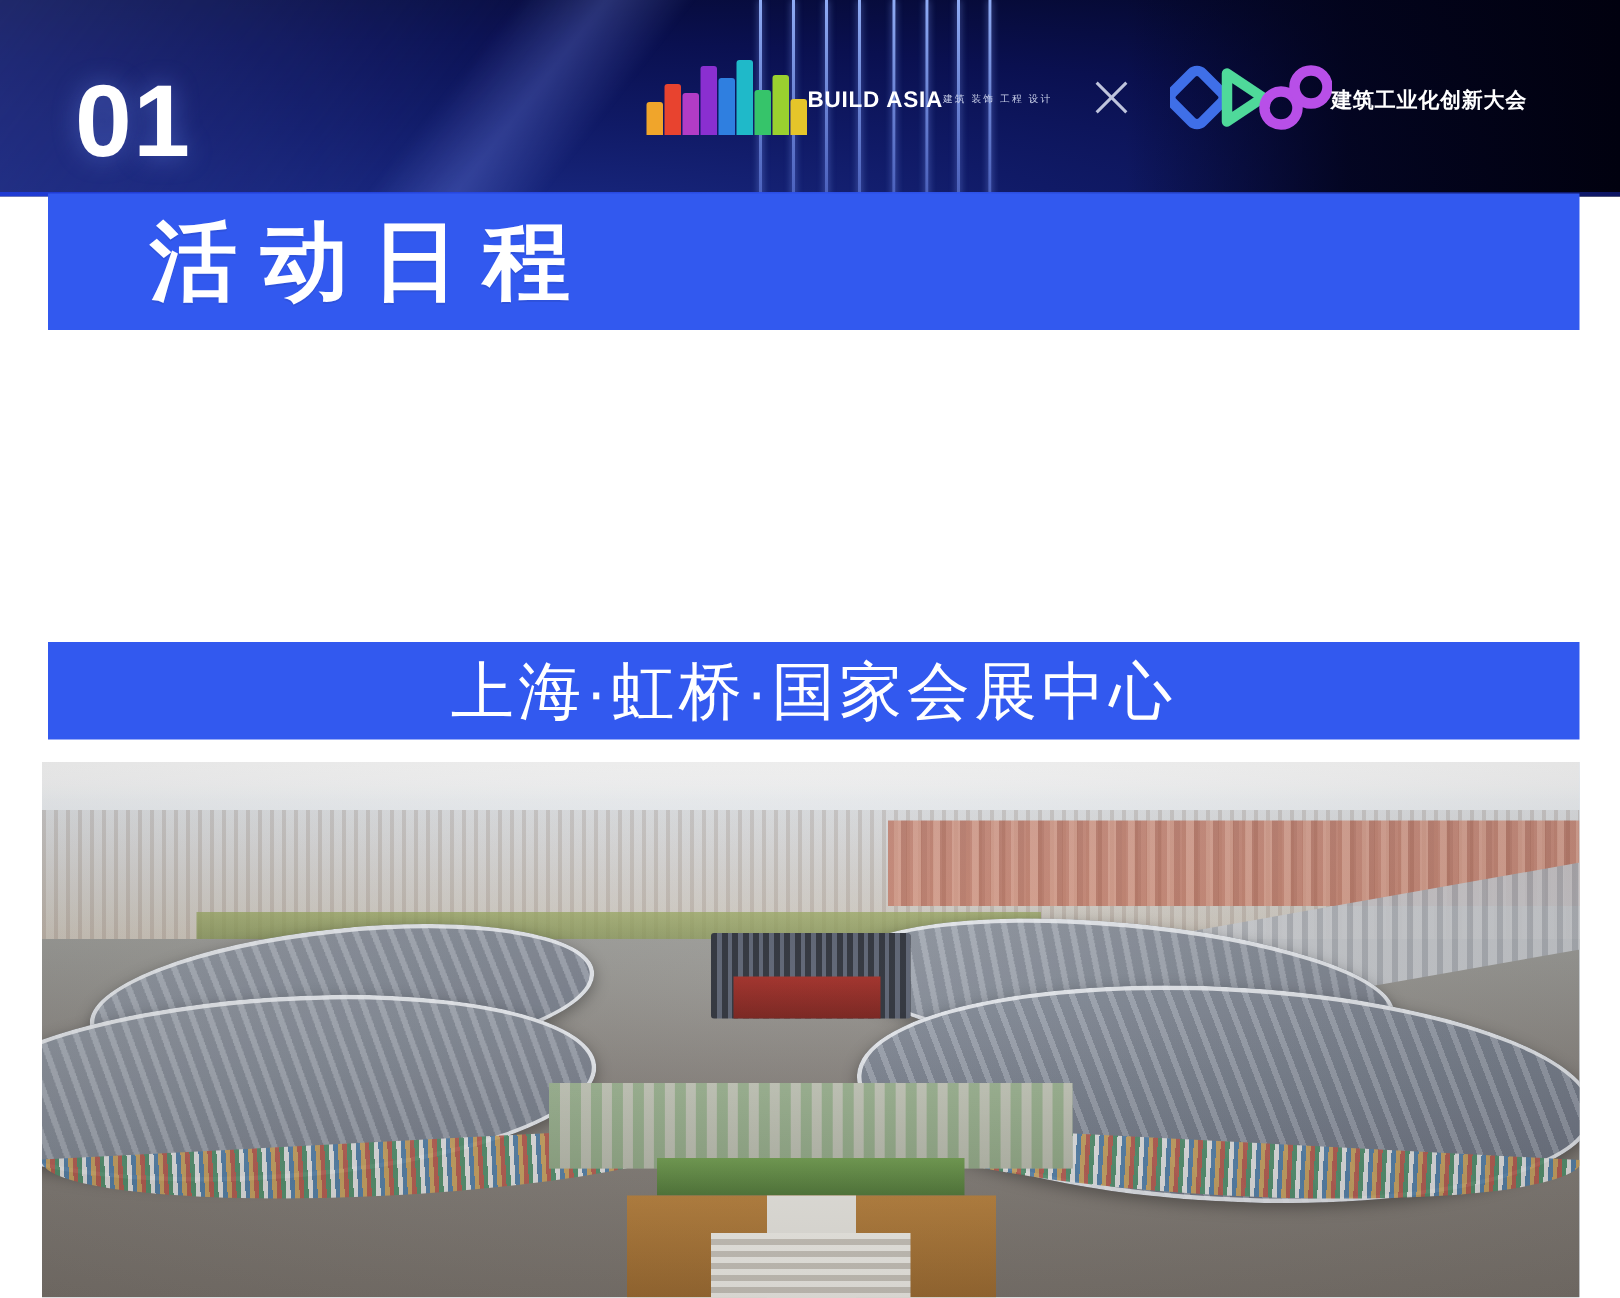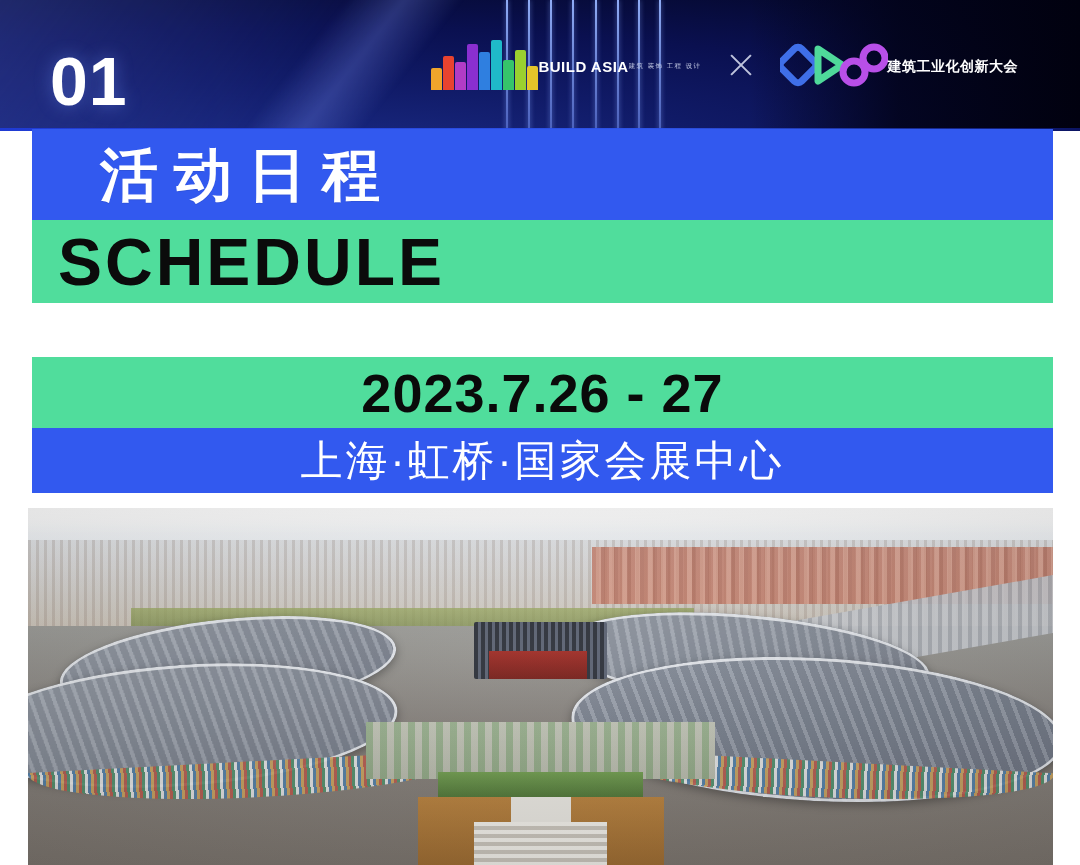--- a/index.html
+++ b/index.html
@@ -263,27 +263,21 @@
       </div>
       <div class="logo-name">建筑工业化创新大会</div>
     </div>
 
   </div>
 
   <div class="band band-blue band-cn-title">
     <div class="txt">活动日程</div>
   </div>
 
-  <div class="band band-green band-en-title">
-    <div class="txt">SCHEDULE</div>
-  </div>
-
-  <div class="band band-green band-date">
-    <div class="txt">2023.7.26 - 27</div>
-  </div>
+
 
   <div class="band band-blue band-place">
     <div class="txt">上海·虹桥·国家会展中心</div>
   </div>
 
   <div class="photo">
     <div class="sky"></div>
     <div class="city"></div>
     <div class="city2"></div>
     <div class="green-field"></div>

